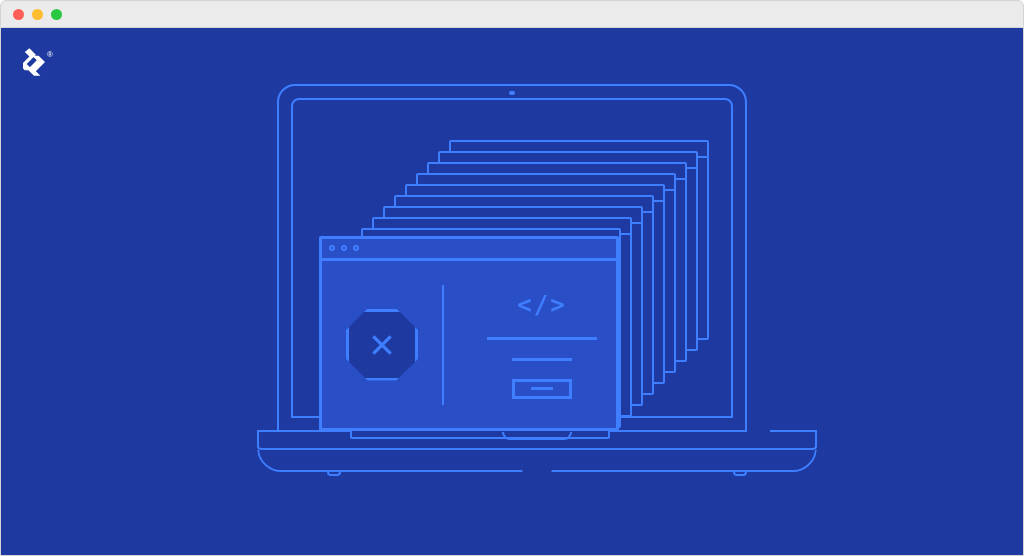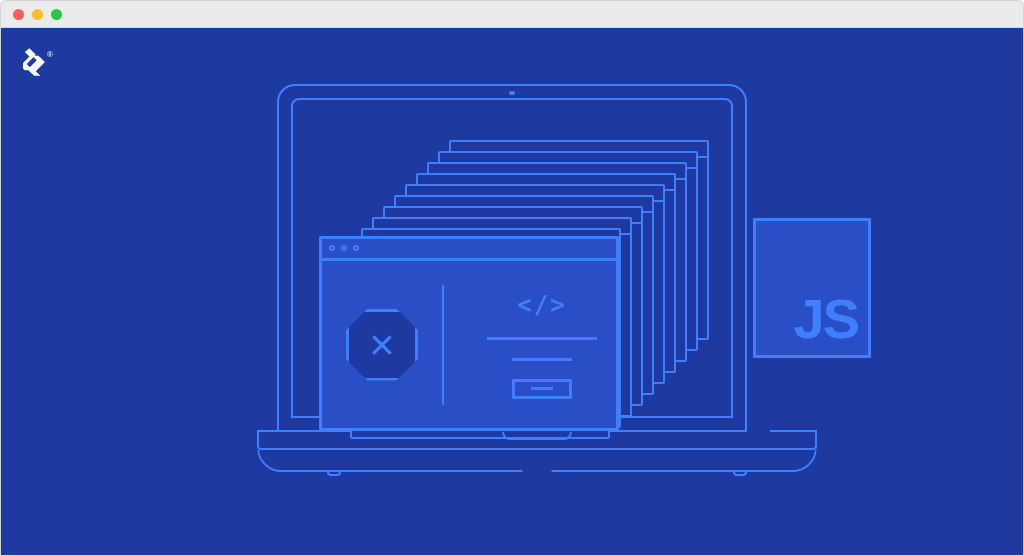--- a/index.html
+++ b/index.html
@@ -195,17 +195,14 @@
 
     <div class="base-top">
       <div class="notch"></div>
     </div>
     <div class="base-bottom">
       <div class="foot-l"></div>
       <div class="foot-r"></div>
     </div>
   </div>
 
-  <div class="js">
-    <span>JS</span>
-  </div>
 
 </div>
 
 </body></html>

